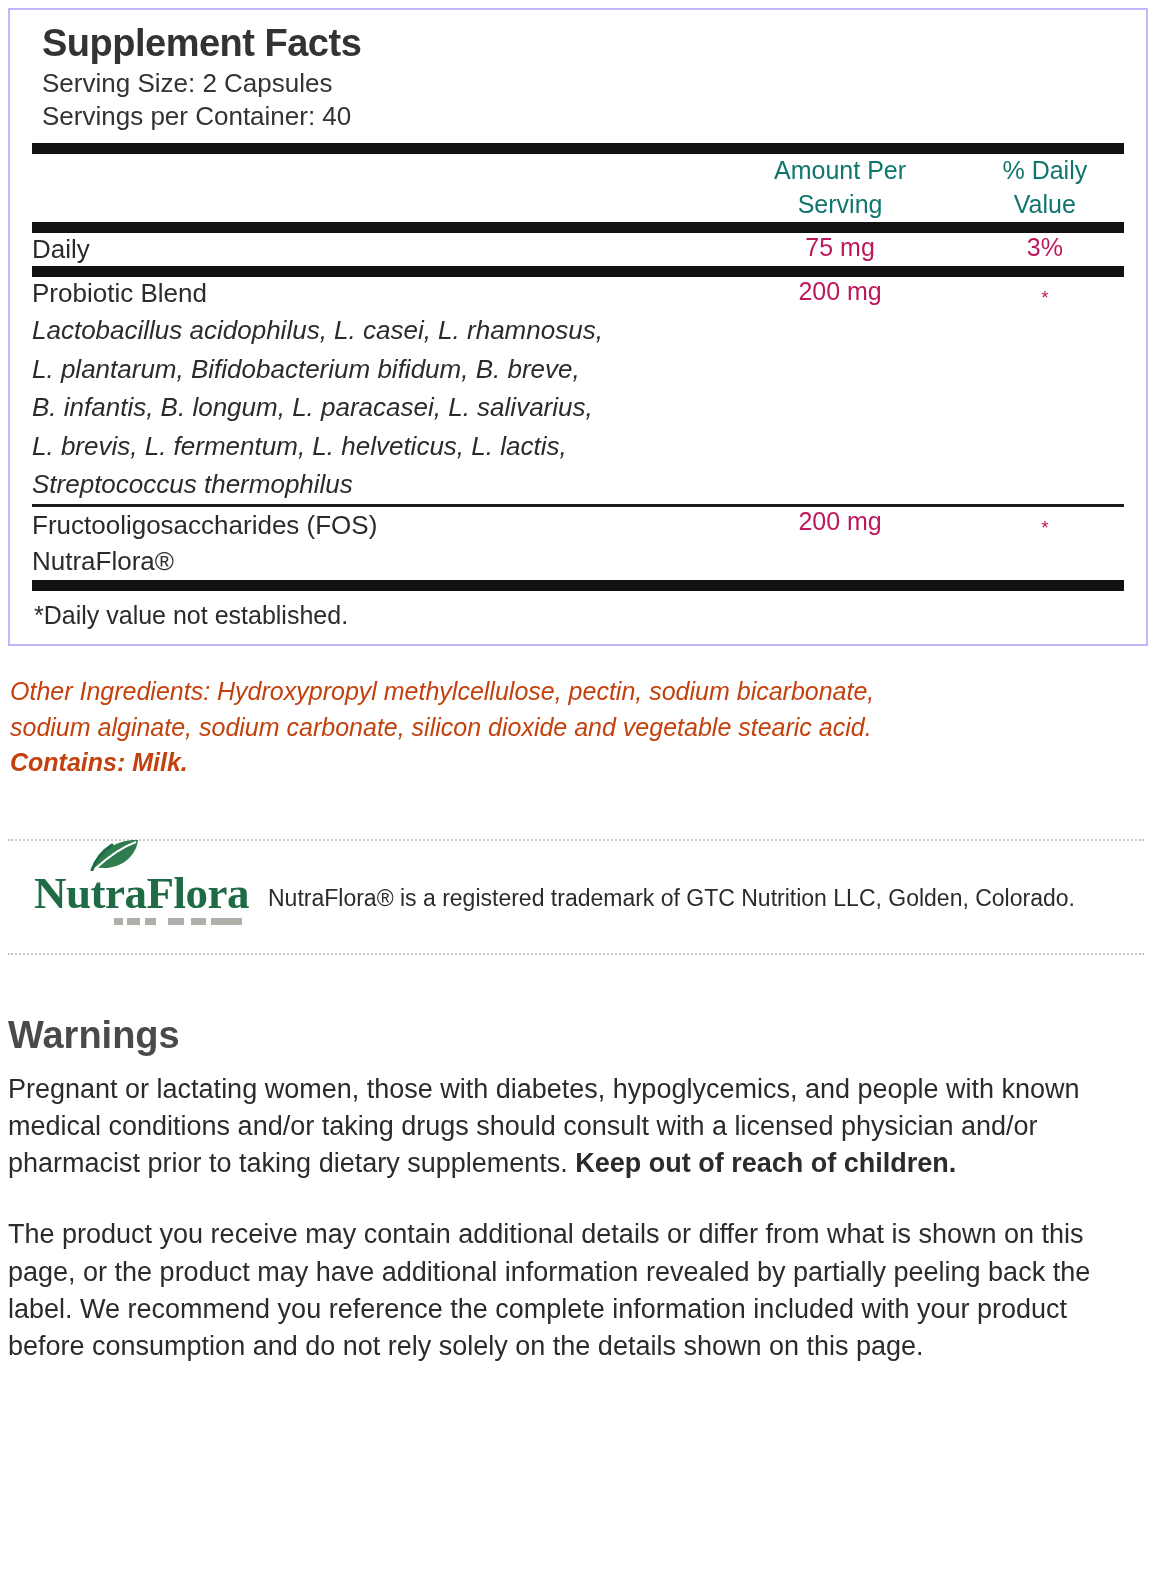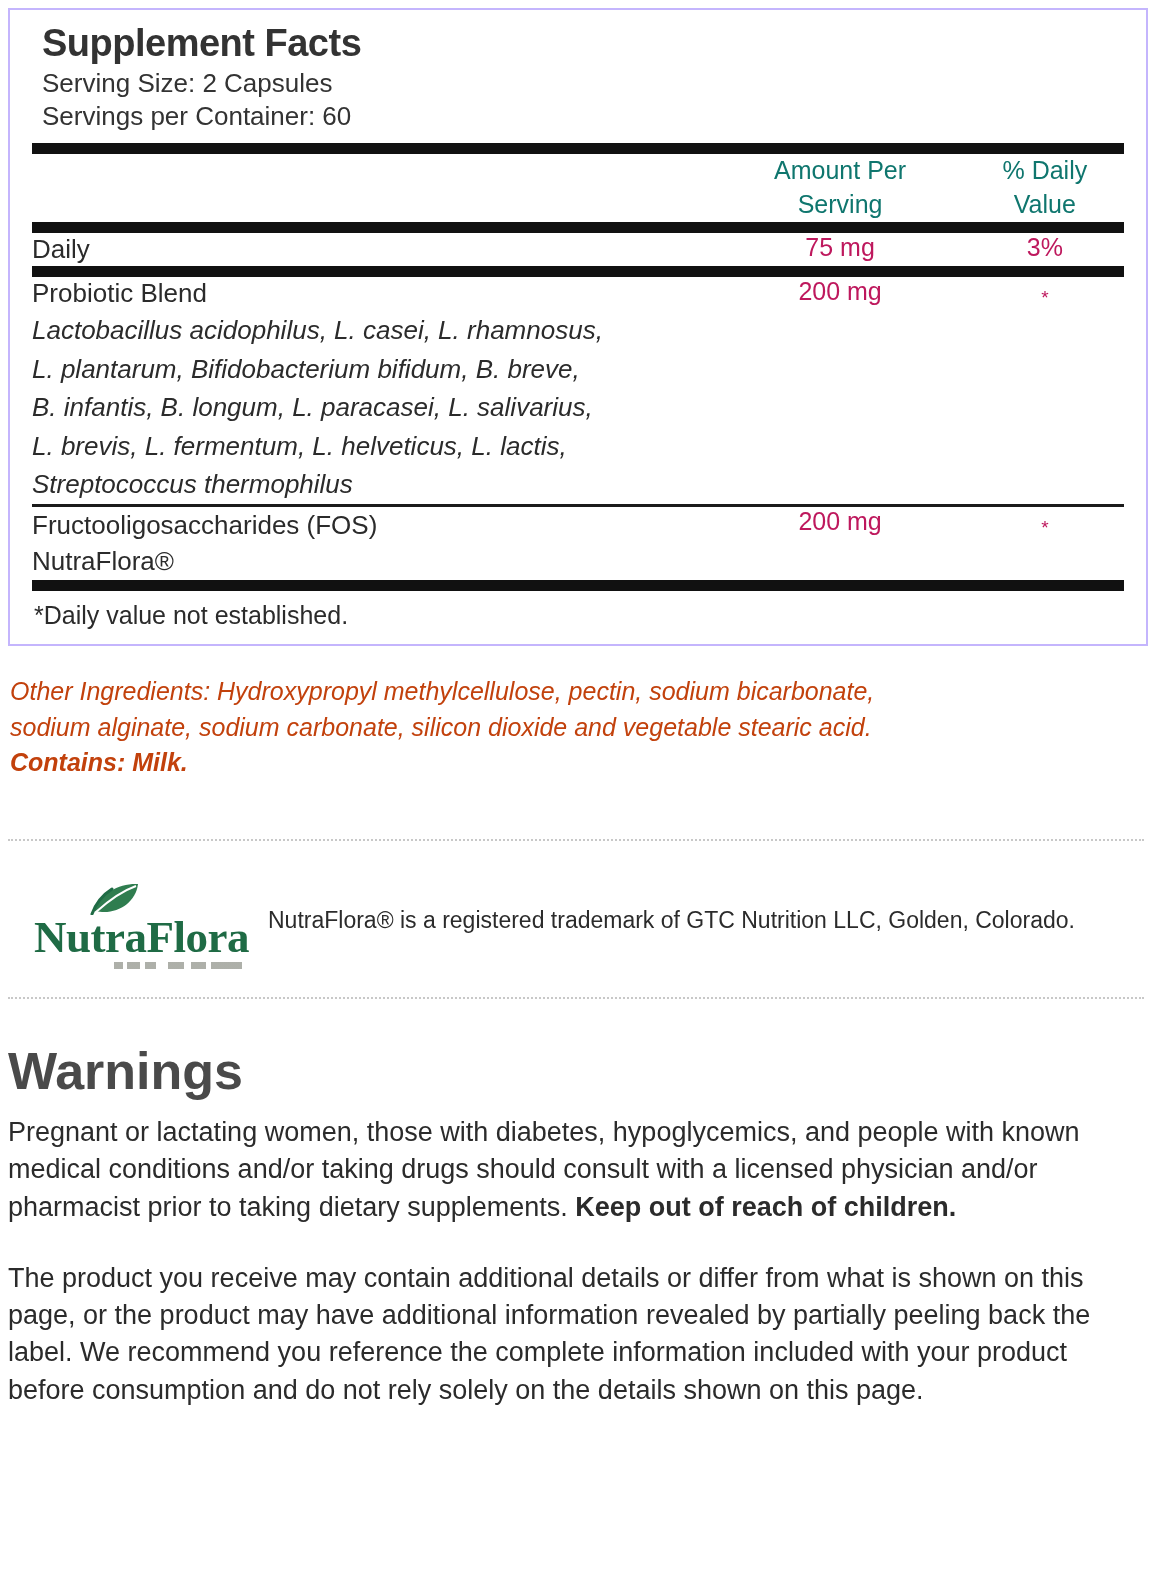--- a/index.html
+++ b/index.html
@@ -143,21 +143,20 @@
     display: flex;
     align-items: center;
     gap: 26px;
     padding: 30px 14px 28px 34px;
   }
   .tm-logo {
     width: 208px;
     flex: 0 0 208px;
     position: relative;
     line-height: 1;
-    margin-top: 44px;
   }
   .tm-leaf {
     position: absolute;
     left: 56px;
     top: -34px;
     width: 52px;
     height: 34px;
   }
   .tm-wordmark {
     font-family: "Liberation Serif", serif;
@@ -182,42 +181,42 @@
     width: 128px;
   }
   .tm-text {
     font-size: 23px;
     line-height: 1.42;
     color: #2b2b2b;
   }
 
   
   .warn-head {
-    font-size: 52px;
+    font-size: 38px;
     color: #4a4a4a;
-    margin: 44px 0 14px 8px;
+    margin: 60px 0 14px 8px;
     line-height: 1.1;
   }
   .warn-body {
     font-size: 27px;
     line-height: 1.38;
     color: #2b2b2b;
     margin: 0 16px 0 8px;
   }
   .warn-body b { font-weight: bold; }
   .warn-body + .warn-body { margin-top: 34px; }
 </style>
 </head>
 <body>
 
 <section class="sf-panel">
 
   <h1 class="sf-title">Supplement Facts</h1>
   <div class="sf-sub">Serving Size: 2 Capsules</div>
-  <div class="sf-sub">Servings per Container: 60</div>
+  <div class="sf-sub">Servings per Container: 40</div>
 
   <div class="rule-thick"></div>
 
   <table class="sf-table">
     <colgroup>
       <col class="col-name">
         <col class="col-amt">
         <col class="col-dv">
     </colgroup>
     <tbody>

